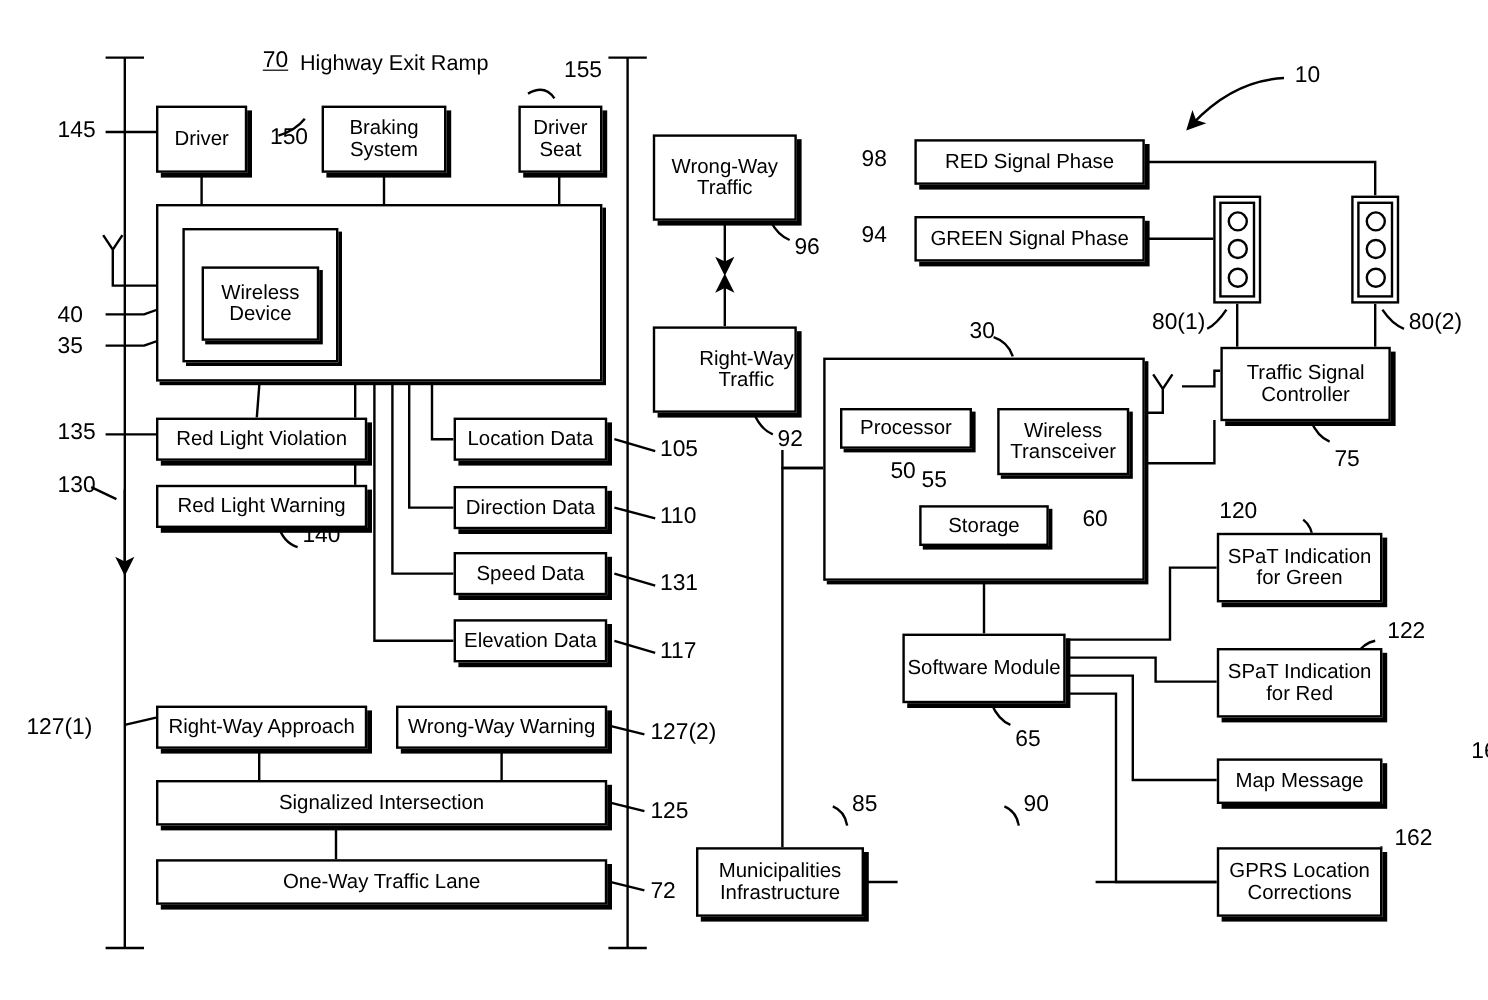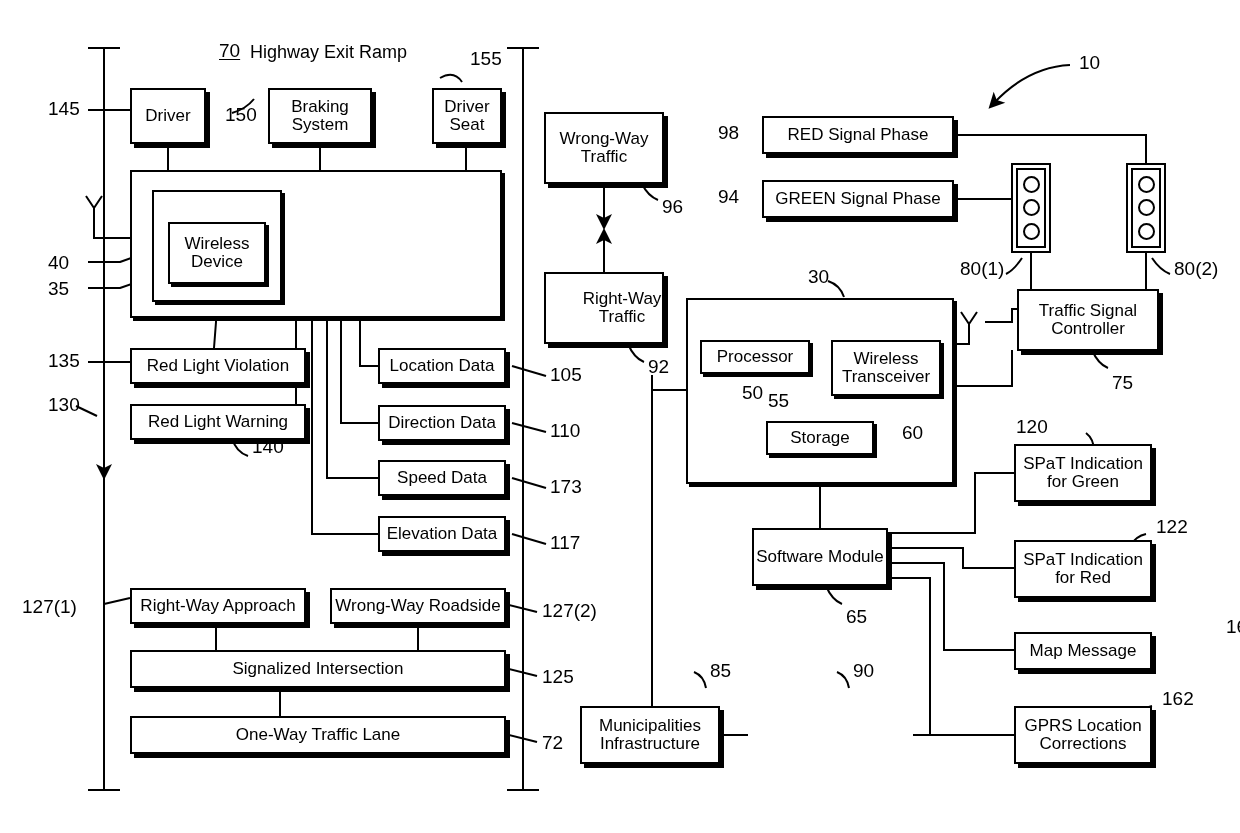--- a/index.html
+++ b/index.html
@@ -237,34 +237,34 @@
   <div class="num" style="left:550px;top:364px;">105</div>
 
   <div class="box" style="left:378px;top:405px;width:128px;height:36px;">
     <span>Direction Data</span>
   </div>
   <div class="num" style="left:550px;top:420px;">110</div>
 
   <div class="box" style="left:378px;top:460px;width:128px;height:36px;">
     <span>Speed Data</span>
   </div>
-  <div class="num" style="left:550px;top:476px;">173</div>
+  <div class="num" style="left:550px;top:476px;">131</div>
 
   <div class="box" style="left:378px;top:516px;width:128px;height:36px;">
     <span>Elevation Data</span>
   </div>
   <div class="num" style="left:550px;top:532px;">117</div>
 
   <div class="num" style="left:22px;top:596px;">127(1)</div>
   <div class="box" style="left:130px;top:588px;width:176px;height:36px;">
     <span>Right-Way Approach</span>
   </div>
 
   <div class="box" style="left:330px;top:588px;width:176px;height:36px;">
-    <span>Wrong-Way Roadside</span>
+    <span>Wrong-Way Warning</span>
   </div>
   <div class="num" style="left:542px;top:600px;">127(2)</div>
 
   <div class="box" style="left:130px;top:650px;width:376px;height:38px;">
     <span>Signalized Intersection</span>
   </div>
   <div class="num" style="left:542px;top:666px;">125</div>
 
   <div class="box" style="left:130px;top:716px;width:376px;height:38px;">
     <span>One-Way Traffic Lane</span>

